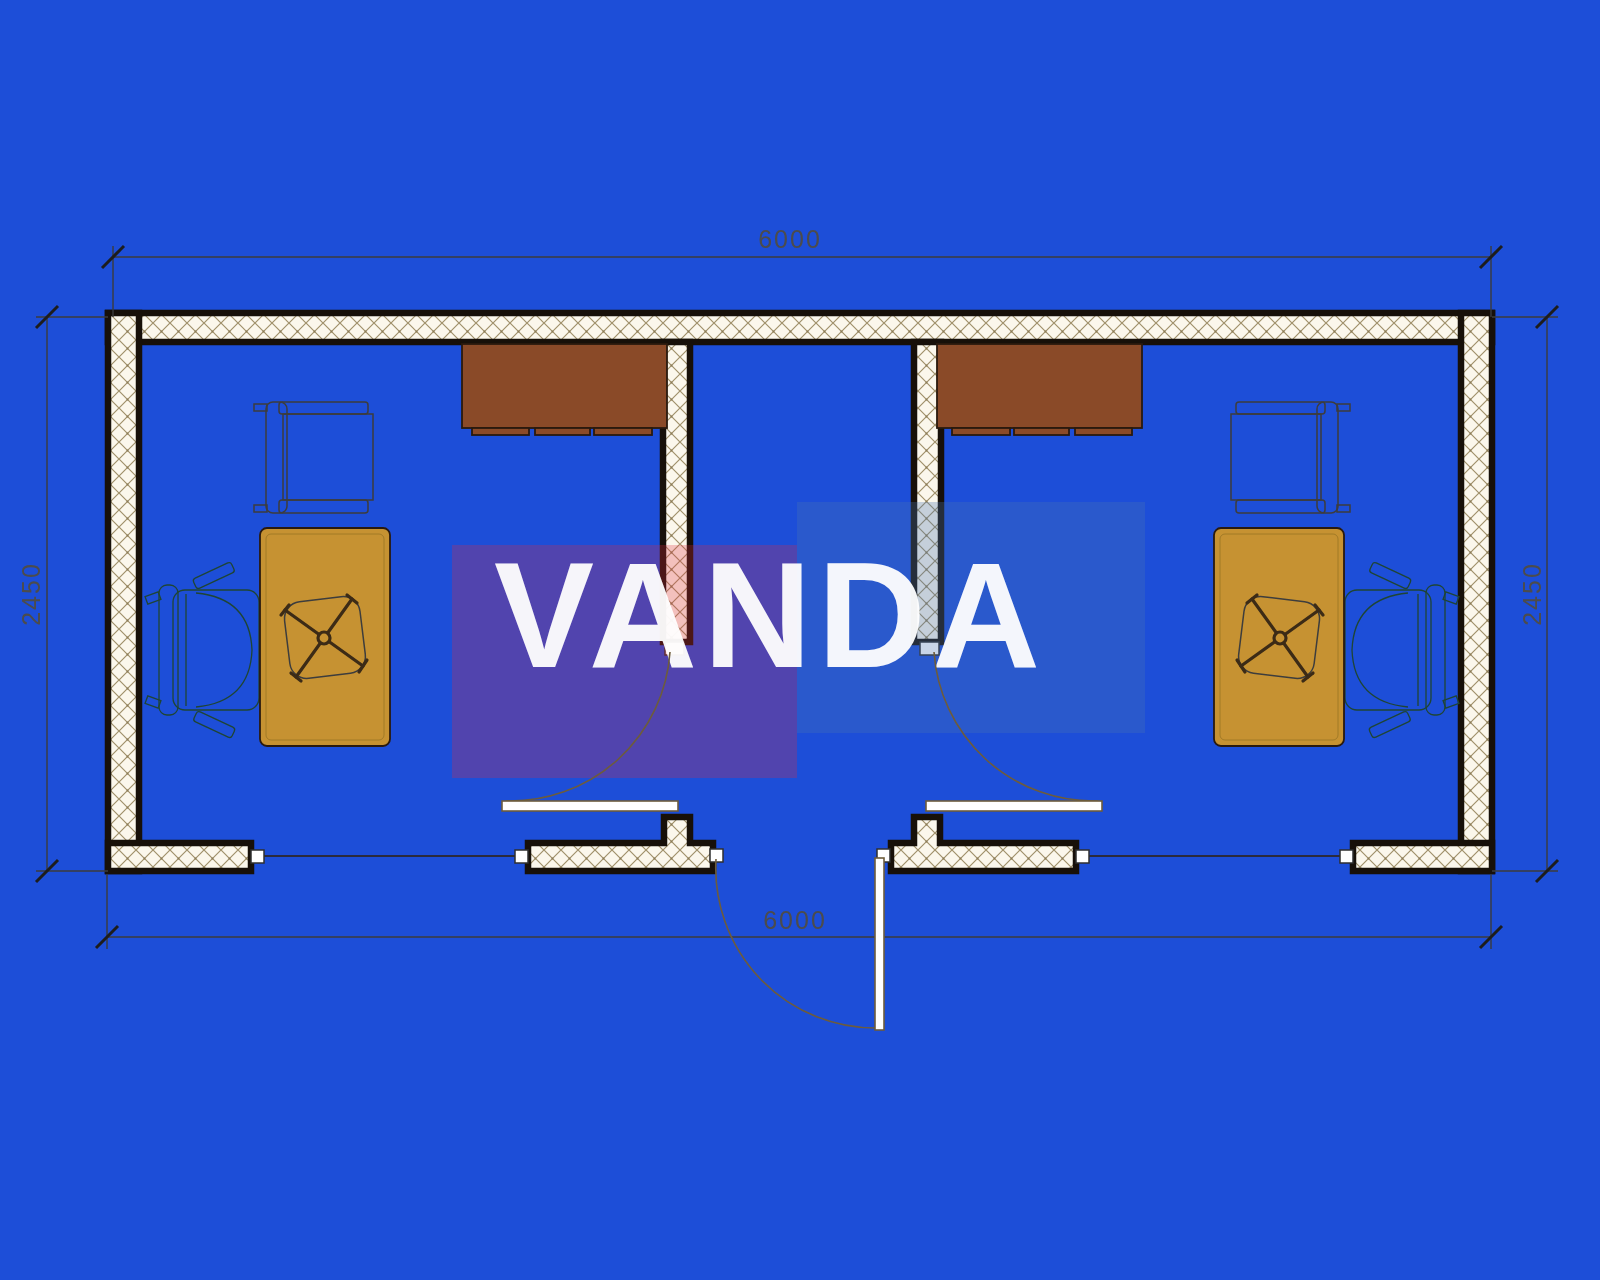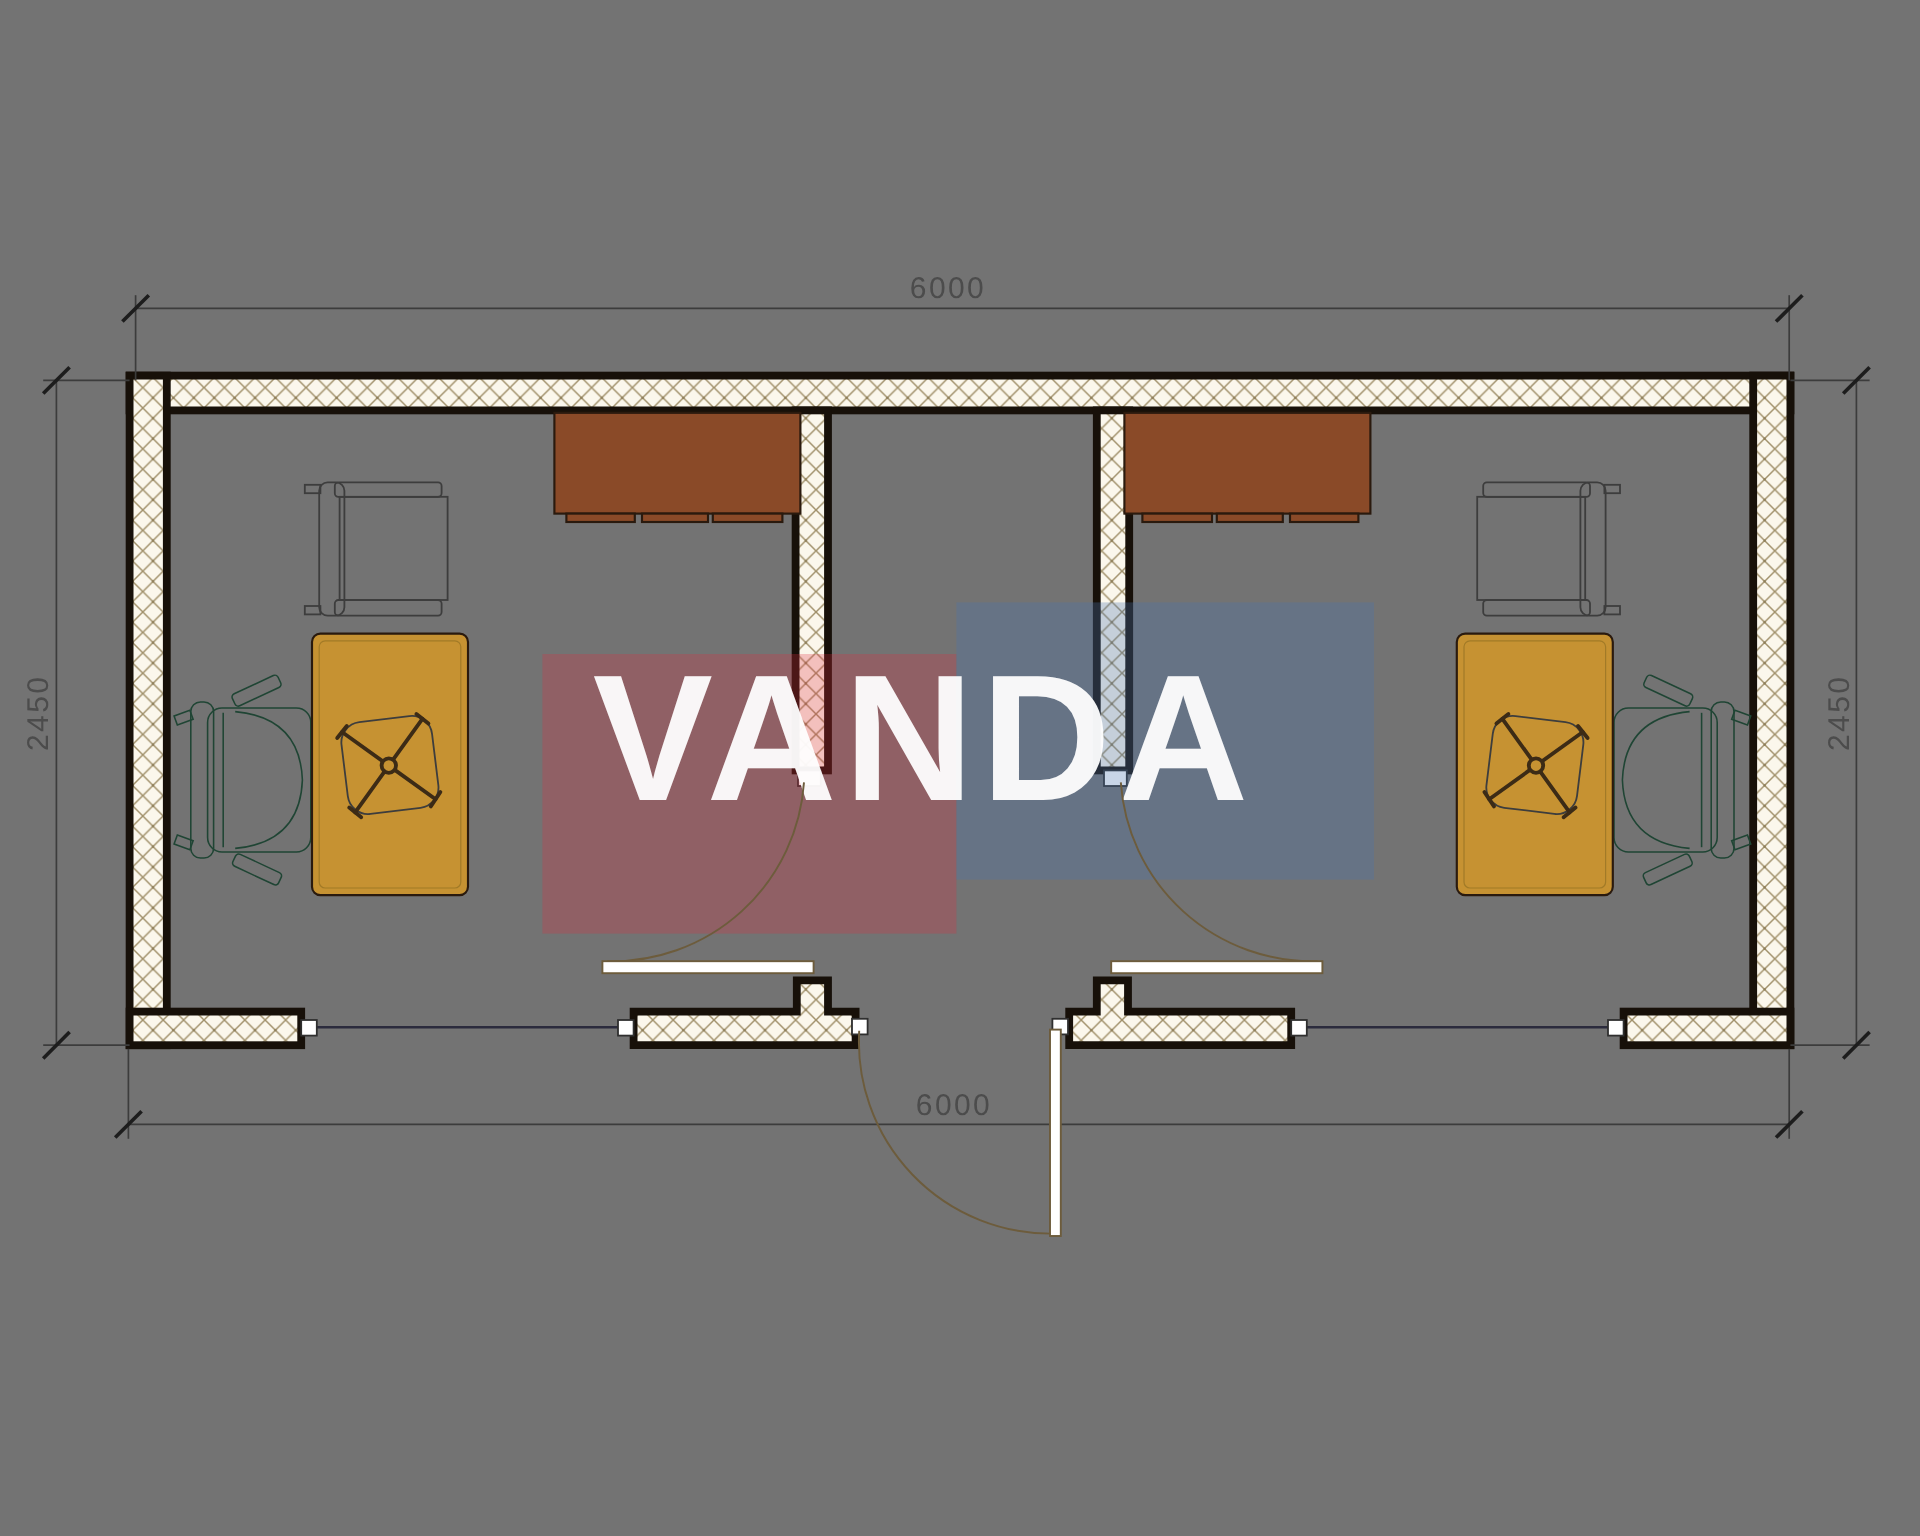--- a/index.html
+++ b/index.html
@@ -1,16 +1,16 @@
 <!DOCTYPE html>
 <html><head>
 <meta charset="utf-8">
 <style>
   html,body{margin:0;padding:0;background:#ffffff;}
-  #stage{position:relative;width:1600px;height:1280px;background:#737373;overflow:hidden;
+  #stage{position:relative;width:1600px;height:1280px;background:#1d4ed8;overflow:hidden;
          font-family:"Liberation Sans", sans-serif;}
   svg{display:block;}
   .wall{stroke:#171009;stroke-width:6.5;stroke-linejoin:miter;}
   .frame{stroke:#2f2f2f;stroke-width:1.5;}
   .win{stroke:#2b2b3d;stroke-width:2;}
   .dim{stroke:#3c3c3c;stroke-width:1.4;fill:none;}
   .tick{stroke:#1d1d1d;stroke-width:3;}
   .dimtext{font-family:"Liberation Sans", sans-serif;font-size:25px;letter-spacing:2px;fill:#4c4c4c;}
   .doorln{stroke:#6d5c3c;stroke-width:1.6;fill:none;}
   .doorleaf{stroke:#6d5c3c;stroke-width:1.6;}

